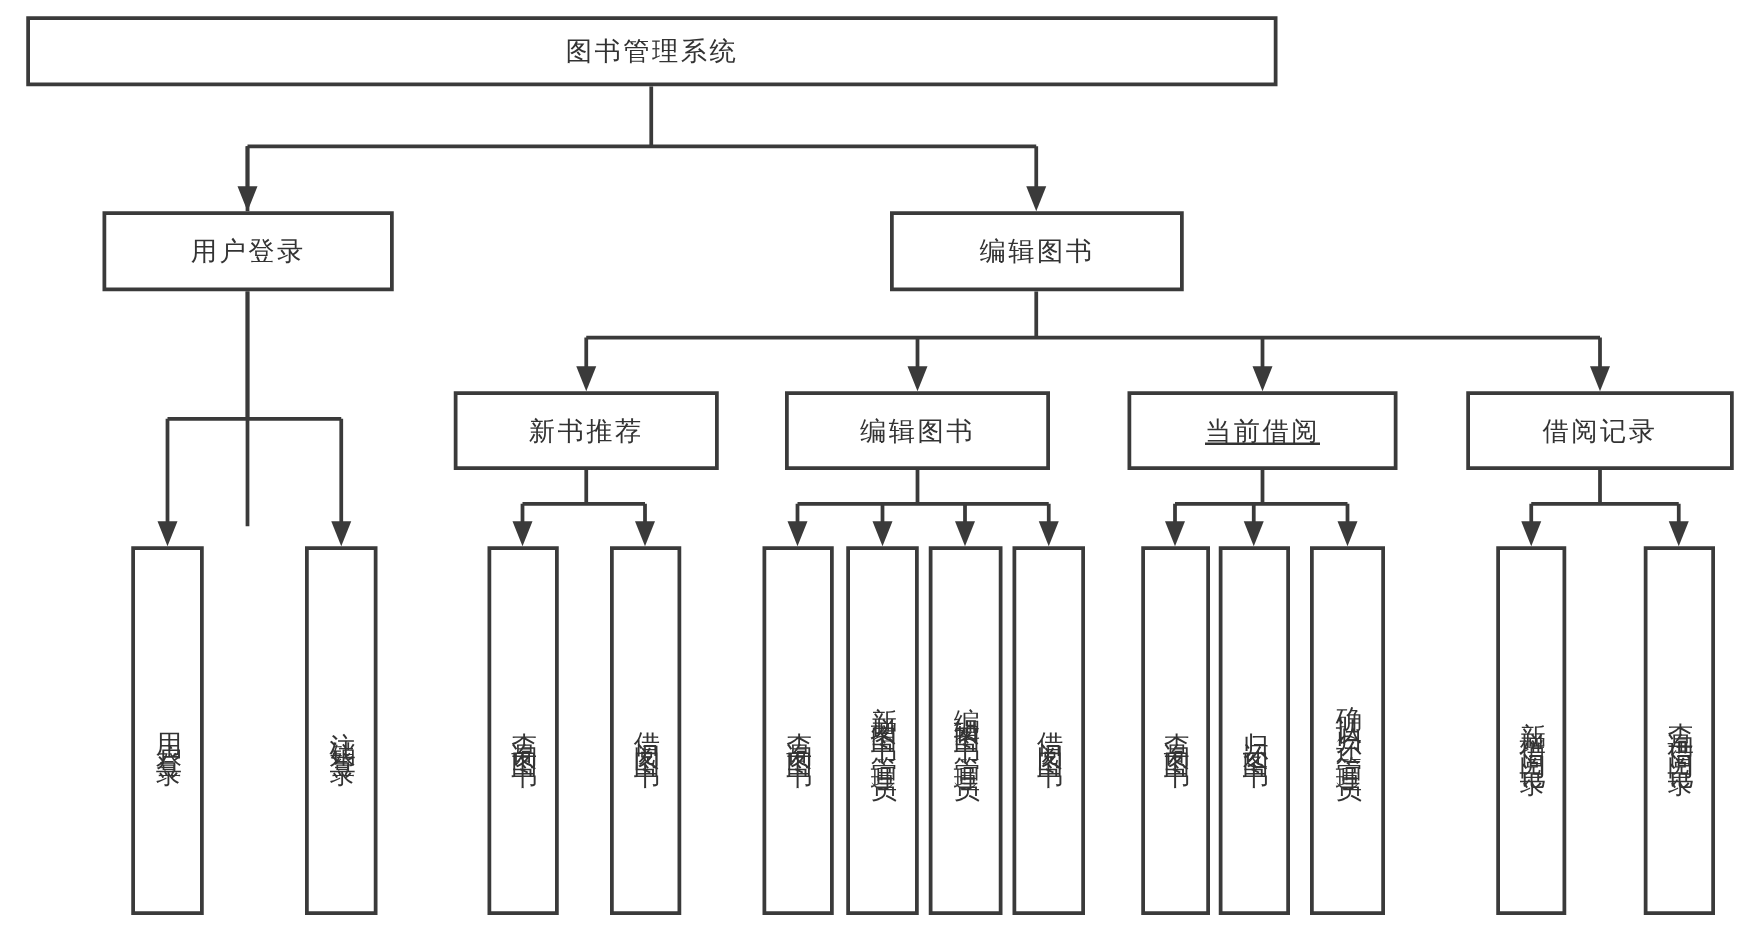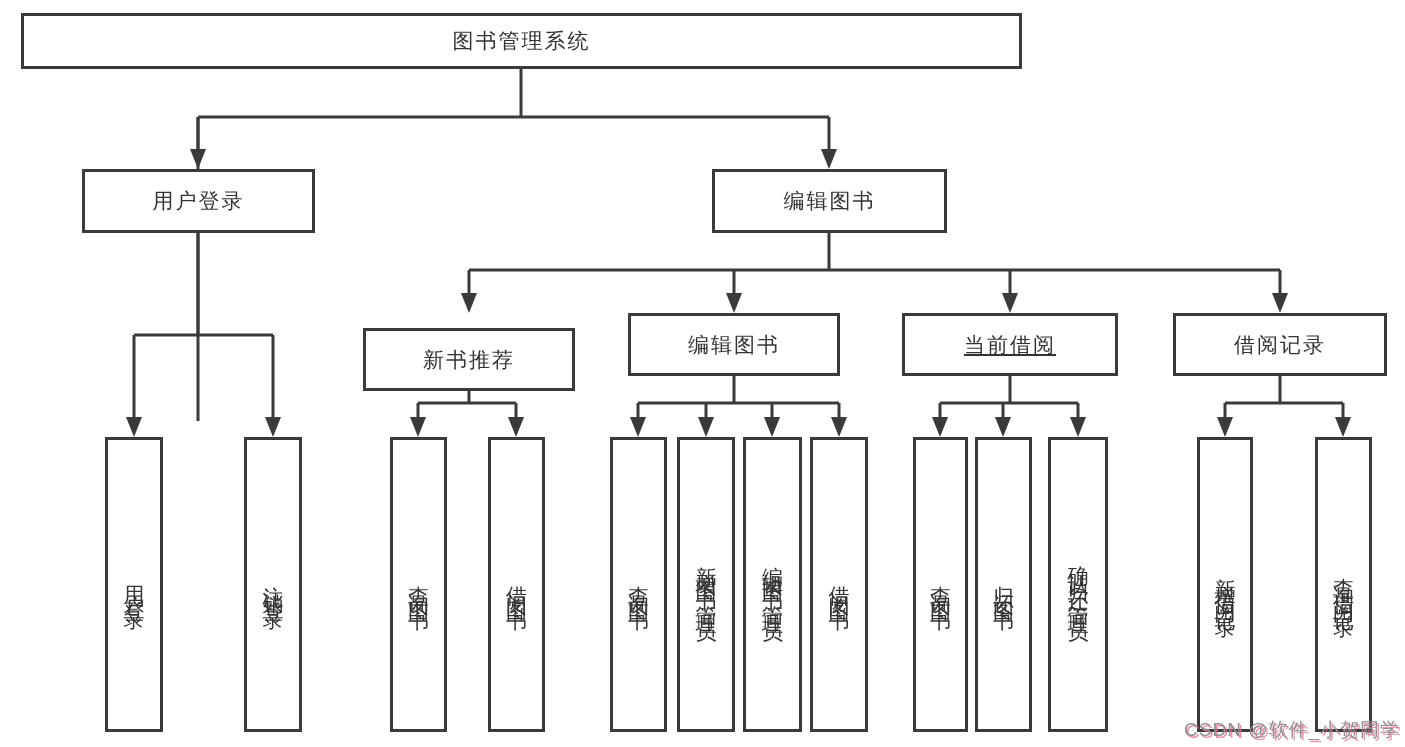--- a/index.html
+++ b/index.html
@@ -16,21 +16,21 @@
   .vert .lbl{
     writing-mode:vertical-lr;text-orientation:mixed;
     font-size:21px;letter-spacing:8px;white-space:nowrap;
   }
   
   #b-root{left:21px;top:13px;width:1001px;height:56px;}
   
   #b-l2-0{left:82px;top:169px;width:233px;height:64px;}
   #b-l2-1{left:712px;top:169px;width:235px;height:64px;}
   
-  #b-l3-0{left:363px;top:328px;width:212px;height:63px;text-align:center;}
+  #b-l3-0{left:363px;top:313px;width:212px;height:63px;text-align:center;}
   #b-l3-1{left:628px;top:313px;width:212px;height:63px;}
   #b-l3-2{left:902px;top:313px;width:216px;height:63px;text-decoration:underline;}
   #b-l3-3{left:1173px;top:313px;width:214px;height:63px;}
   
   .leaf{top:437px;height:295px;}
   #b-a0{left:105px;width:58px;}
   #b-a1{left:244px;width:58px;}
   #b-b0{left:390px;width:57px;}
   #b-b1{left:488px;width:57px;}
   #b-c0{left:610px;width:57px;}
@@ -154,14 +154,13 @@
     <span class="lbl">确认归还（管理员）</span>
   </div>
 
   <div class="box leaf vert" id="b-e0">
     <span class="lbl">新增借阅记录</span>
   </div>
   <div class="box leaf vert" id="b-e1">
     <span class="lbl">查询借阅记录</span>
   </div>
 
-  <div class="watermark">CSDN @软件_小贺同学</div>
 </div>
 
 </body></html>

